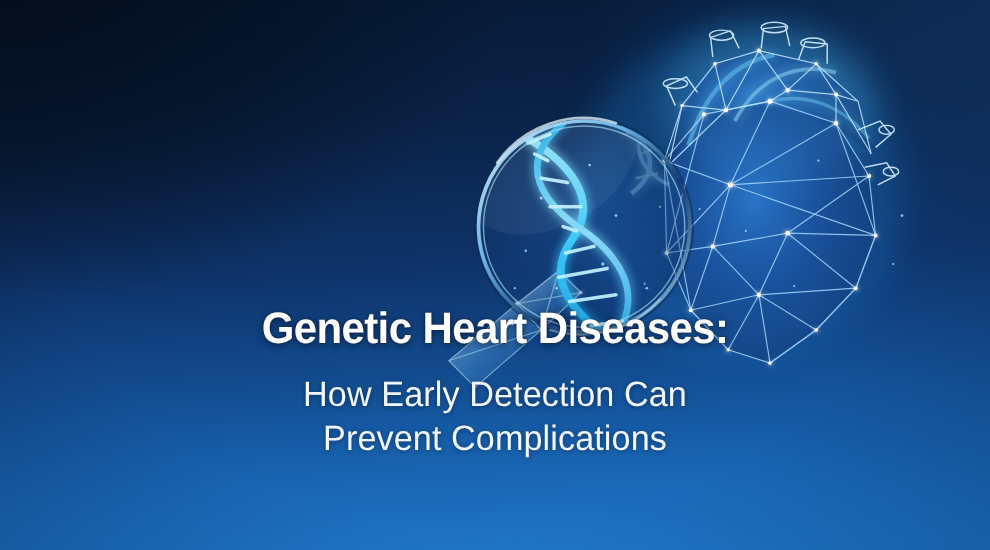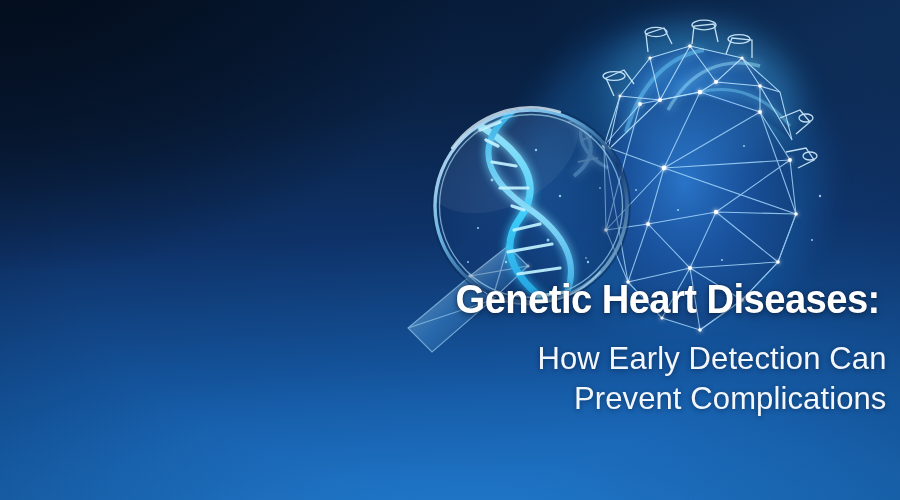--- a/index.html
+++ b/index.html
@@ -33,21 +33,21 @@
     background:radial-gradient(ellipse 760px 520px at 48% 46%, rgba(0,0,0,0) 48%, rgba(2,10,24,.30) 100%);
   }
 
   
   .art{position:absolute;left:0;top:0;width:900px;height:500px;}
   .art svg{display:block;width:900px;height:500px;}
 
   
   .text-block{
     position:absolute;left:0;top:276px;width:900px;
-    text-align:right;
+    text-align:center;
   }
   .headline{
     margin:0;
     font-size:40px;
     font-weight:bold;
     letter-spacing:-0.6px;
     color:#ffffff;
     line-height:46px;
     text-shadow:0 2px 7px rgba(2,14,32,.55), 0 0 2px rgba(2,14,32,.5);
     transform:scaleX(.955);

